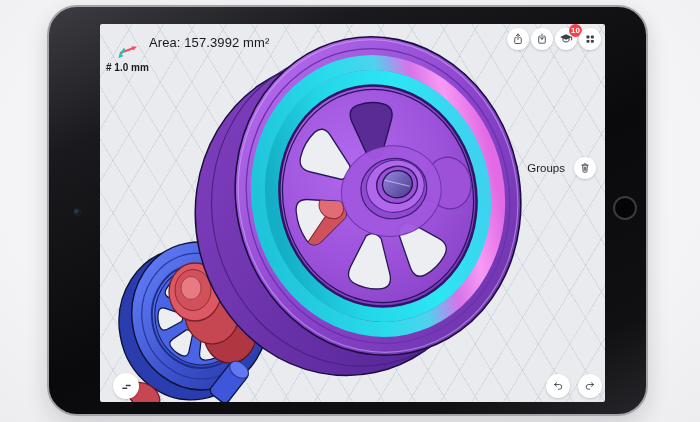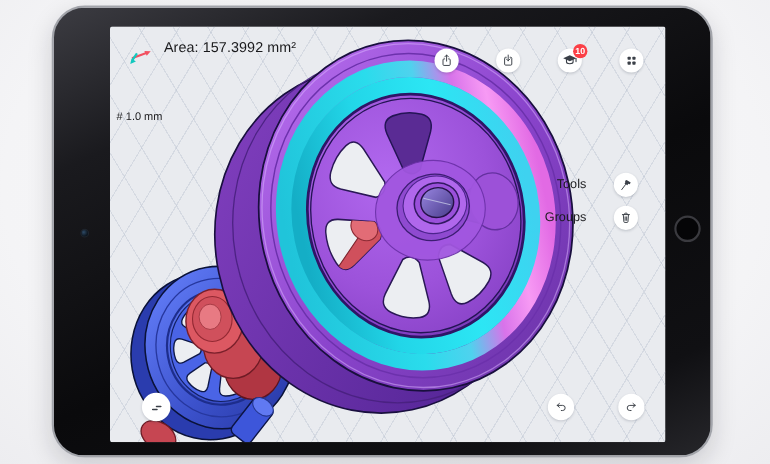--- a/index.html
+++ b/index.html
@@ -32,26 +32,26 @@
     background-image:
       repeating-linear-gradient(59deg, rgba(186,194,208,.42) 0 1px, rgba(0,0,0,0) 1px 27px),
       repeating-linear-gradient(121deg, rgba(186,194,208,.42) 0 1px, rgba(0,0,0,0) 1px 27px);
   }
   .scene{position:absolute;left:0;top:0;width:505px;height:378px;}
   
   .area-label{
     position:absolute;left:49px;top:11px;font-size:13px;color:#1a1a1c;letter-spacing:.1px;
   }
   .grid-label{
-    position:absolute;left:6px;top:38px;font-size:10px;font-weight:400;color:#1a1a1c;margin-top:39px;
+    position:absolute;left:6px;top:38px;font-size:10px;font-weight:700;color:#1a1a1c;
   }
   .hud-axis{position:absolute;left:15px;top:15px;width:26px;height:22px;}
   
   .btn-circle{
-    border:none;padding:0;margin:16px;background:#ffffff;border-radius:50%;
+    border:none;padding:0;margin:0;background:#ffffff;border-radius:50%;
     display:flex;align-items:center;justify-content:center;
     box-shadow:0 1px 2.5px rgba(30,40,60,.20);cursor:pointer;position:relative;
   }
   .d22{width:22px;height:22px;}
   .d24{width:24px;height:24px;}
   .d26{width:26px;height:26px;}
   .top-toolbar{position:absolute;right:4px;top:4px;display:flex;gap:2px;align-items:center;}
   .badge{
     position:absolute;top:-4px;right:-5px;min-width:13px;height:13px;border-radius:7px;
     background:#fb3f46;color:#fff;font-size:8px;font-weight:700;
@@ -225,29 +225,20 @@
               <rect x="13.5" y="6" width="5" height="5" rx="1.2"></rect>
             <rect x="6" y="13.5" width="5" height="5" rx="1.2"></rect>
               <rect x="13.5" y="13.5" width="5" height="5" rx="1.2"></rect>
           </g>
         </svg>
       </button>
     </div>
 
     <div class="right-menu">
       <div class="menu-row">
-        <span class="menu-label">Tools</span>
-        <button class="btn-circle d22">
-          <svg width="14" height="14" viewBox="0 0 24 24">
-            <path class="ico-fill" d="M13 4.5 l6.5 4 -1.6 2.6 -2.2 -0.6 -1.4 2.2 -4.4 -2.7 1.4 -2.2 -0.9 -1.8 z"></path>
-            <path class="ico" d="M11.5 11.5 L5.5 19.5" stroke-width="2.2"></path>
-          </svg>
-        </button>
-      </div>
-      <div class="menu-row">
         <span class="menu-label">Groups</span>
         <button class="btn-circle d22">
           <svg class="ico" width="14" height="14" viewBox="0 0 24 24">
             <path d="M6.5 7 H17.5"></path>
             <path d="M10 7 V5.8 a1 1 0 0 1 1 -1 h2 a1 1 0 0 1 1 1 V7"></path>
             <path d="M8 7.5 L8.8 18 a1.3 1.3 0 0 0 1.3 1.2 h3.8 a1.3 1.3 0 0 0 1.3 -1.2 L16 7.5"></path>
             <path d="M10.8 10.5 v5.5 M13.2 10.5 v5.5"></path>
           </svg>
         </button>
       </div>

